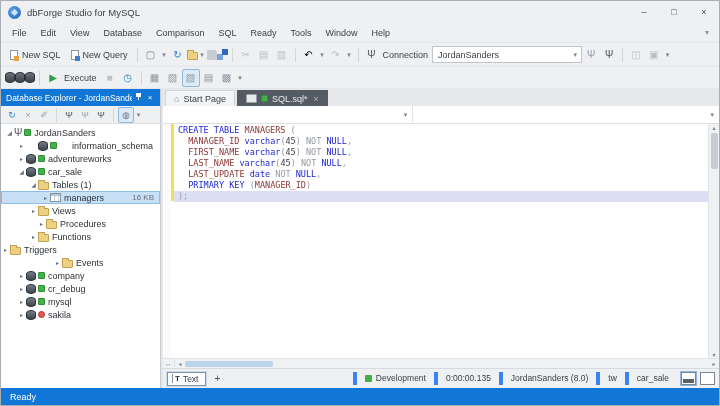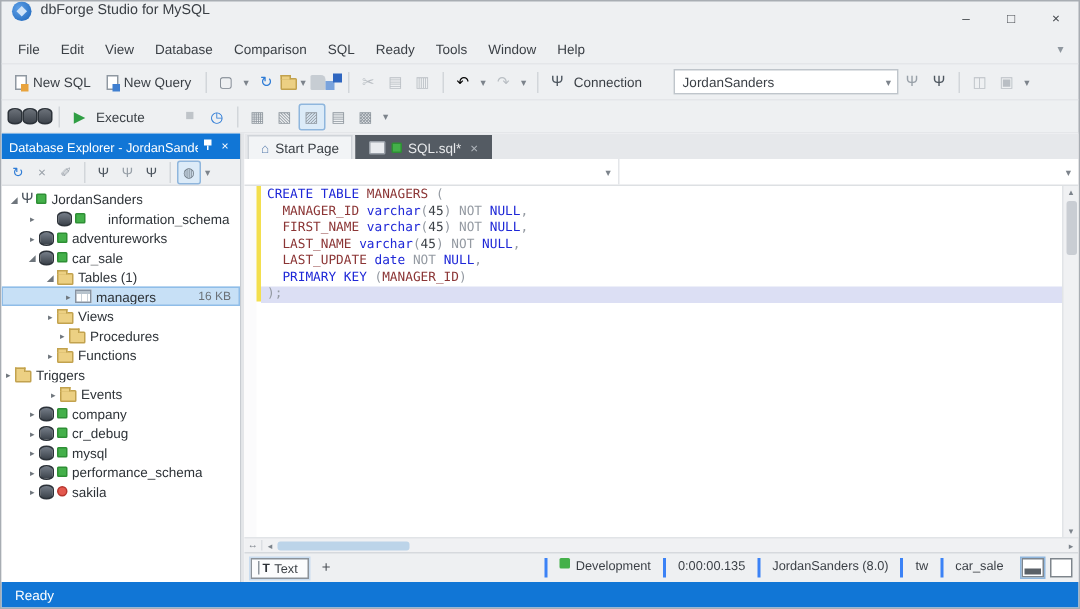--- a/index.html
+++ b/index.html
@@ -1,39 +1,39 @@
 <!DOCTYPE html>
 <html><head>
 <meta charset="utf-8">
 <style>
   html,body{margin:0;padding:0;background:#cfd3d8;font-family:"Liberation Sans",sans-serif;}
   *{box-sizing:border-box;-webkit-font-smoothing:antialiased;}
   .win{width:720px;height:406px;background:#eef0f2;border:1px solid #a8adb3;display:flex;flex-direction:column;overflow:hidden;}
   
-  .titlebar{height:22px;display:flex;padding:0 0 0 7px;flex:none;}
+  .titlebar{height:22px;display:flex;align-items:center;padding:0 0 0 7px;flex:none;}
   .logo{width:13px;height:13px;border-radius:50%;background:radial-gradient(circle at 35% 35%,#5ea0e8,#1a63b8);margin-right:6px;flex:none;position:relative;}
   .logo:after{content:"";position:absolute;left:4px;top:4px;width:5px;height:5px;background:#cfe3f8;transform:rotate(45deg);}
   .title{font-size:9.5px;color:#3a3f45;flex:1;}
   .wbtns{display:flex;height:100%;}
   .wbtn{width:30px;height:100%;display:flex;align-items:center;justify-content:center;font-size:9px;color:#45494e;cursor:default;}
   
   .menubar{height:20px;display:flex;align-items:center;padding:0 4px;flex:none;border-bottom:1px solid #e4e6e9;}
   .mi{font-size:9px;color:#3a3f45;padding:3px 7px;}
   .menucaret{margin-left:auto;color:#8f979f;font-size:8px;padding-right:6px;}
   
   .tb{display:flex;align-items:center;padding:0 4px;flex:none;border-bottom:1px solid #e4e6e9;}
   .tb1{height:24px;}
   .tb2{height:22px;}
   .sep{width:1px;height:14px;background:#d2d6da;margin:0 4px;flex:none;}
   .tbtn{display:flex;align-items:center;gap:4px;padding:2px 5px;font-size:9px;color:#3a3f45;flex:none;}
   .tbico{display:inline-flex;align-items:center;justify-content:center;width:18px;height:18px;font-size:10px;flex:none;}
   .tbico.dis{opacity:.55;}
   .tbico.selbox{border:1px solid #8fb6dd;background:#dcebf8;border-radius:2px;}
   .caret{font-size:7px;color:#7c838b;width:9px;text-align:center;flex:none;}
-  .tblabel{font-size:9px;color:#3a3f45;margin:0 21px 0 2px;flex:none;}
+  .tblabel{font-size:9px;color:#3a3f45;margin:0 4px 0 2px;flex:none;}
   .combo{display:flex;align-items:center;background:#fff;border:1px solid #bfc5cb;height:17px;padding:0 2px 0 5px;flex:none;}
   .combo .cval{font-size:9px;color:#3a3f45;flex:1;}
   .combo .carr{font-size:7px;color:#7c838b;padding:0 2px;}
   
   .ci{display:inline-block;flex:none;}
   .ci-doc{width:8px;height:10px;background:#fff;border:1px solid #8f98a1;position:relative;}
   .ci-doc-sql:after,.ci-doc-query:after{content:"";position:absolute;right:-2px;bottom:-2px;width:5px;height:5px;}
   .ci-doc-sql:after{background:#e8a33d;}
   .ci-doc-query:after{background:#3f7fd0;}
   .ci-folder{width:11px;height:8px;background:#ecd083;border:1px solid #c2a24e;border-radius:1px;position:relative;margin-top:2px;}
@@ -97,21 +97,21 @@
   .hgrip{width:12px;text-align:center;font-size:7px;border-right:1px solid #dcdfe3;flex:none;}
   .harr{width:10px;text-align:center;flex:none;}
   .hthumb{width:88px;height:6px;background:#bcd4e9;border-radius:2px;flex:none;}
   .hspace{flex:1;}
   
   .docbar{height:20px;flex:none;background:#eef0f2;border-top:1px solid #d6d9dd;display:flex;align-items:center;padding:0 4px;font-size:8.5px;color:#3a3f45;}
   .texttab{display:flex;align-items:center;gap:3px;background:#fbfcfd;border:1px solid #8b9299;outline:1px solid #c9dcef;padding:1px 7px 1px 4px;font-size:8.5px;}
   .texticon{font-weight:bold;font-size:8px;color:#2b3036;border-left:1px solid #8f979f;padding-left:2px;}
   .addtab{padding:0 8px;color:#4a4f55;font-size:10px;}
   .dsegs{margin-left:auto;display:flex;align-items:center;height:100%;}
-  .dseg{display:flex;gap:4px;padding:0 8px;border-left:2px solid #3b82f6;height:70%;white-space:nowrap;}
+  .dseg{display:flex;align-items:center;gap:4px;padding:0 8px;border-left:4px solid #3b82f6;height:70%;white-space:nowrap;}
   .envsq{width:7px;height:7px;background:#44b04a;border-radius:1px;flex:none;}
   .okcirc{width:9px;height:9px;background:#2fa84f;border-radius:50%;color:#fff;font-size:7px;line-height:9px;text-align:center;flex:none;}
   .dockbtn{width:15px;height:13px;border:1px solid #7e858c;background:#fff;margin-left:4px;position:relative;flex:none;}
   .dockbtn.pressed{outline:1px solid #8fb6dd;}
   .dockbtn.pressed:after{content:"";position:absolute;left:1px;right:1px;bottom:1px;height:4px;background:#5a6168;}
   
   .ready{height:17px;background:#1176d6;color:#fff;display:flex;align-items:center;font-size:9px;padding:0 9px;flex:none;}
 </style>
 </head>
 <body>
@@ -288,21 +288,21 @@
             </span>
             <span class="tlabel">Functions</span>
           </div>
           <div class="trow" style="">
             <span class="texp">▸</span>
             <span class="ticon">
               <span class="ci ci-folder"></span>
             </span>
             <span class="tlabel">Triggers</span>
           </div>
-          <div class="trow" style="padding-left: 30px;">
+          <div class="trow" style="padding-left: 40px; margin-left: 12px;">
             <span class="texp">▸</span>
             <span class="ticon">
               <span class="ci ci-folder"></span>
             </span>
             <span class="tlabel">Events</span>
           </div>
           <div class="trow" style="padding-left: 16px;">
             <span class="texp">▸</span>
             <span class="ticon">
               <span class="ci ci-db"></span>
@@ -318,28 +318,20 @@
             </span>
             <span class="tlabel">cr_debug</span>
           </div>
           <div class="trow" style="padding-left: 16px;">
             <span class="texp">▸</span>
             <span class="ticon">
               <span class="ci ci-db"></span>
               <span class="state-green"></span>
             </span>
             <span class="tlabel">mysql</span>
-          </div>
-          <div class="trow" style="padding-left: 16px;">
-            <span class="texp">▸</span>
-            <span class="ticon">
-              <span class="ci ci-db"></span>
-              <span class="state-green"></span>
-            </span>
-            <span class="tlabel">performance_schema</span>
           </div>
           <div class="trow" style="padding-left: 16px;">
             <span class="texp">▸</span>
             <span class="ticon">
               <span class="ci ci-db"></span>
               <span class="state-red"></span>
             </span>
             <span class="tlabel">sakila</span>
           </div>
         </div>

